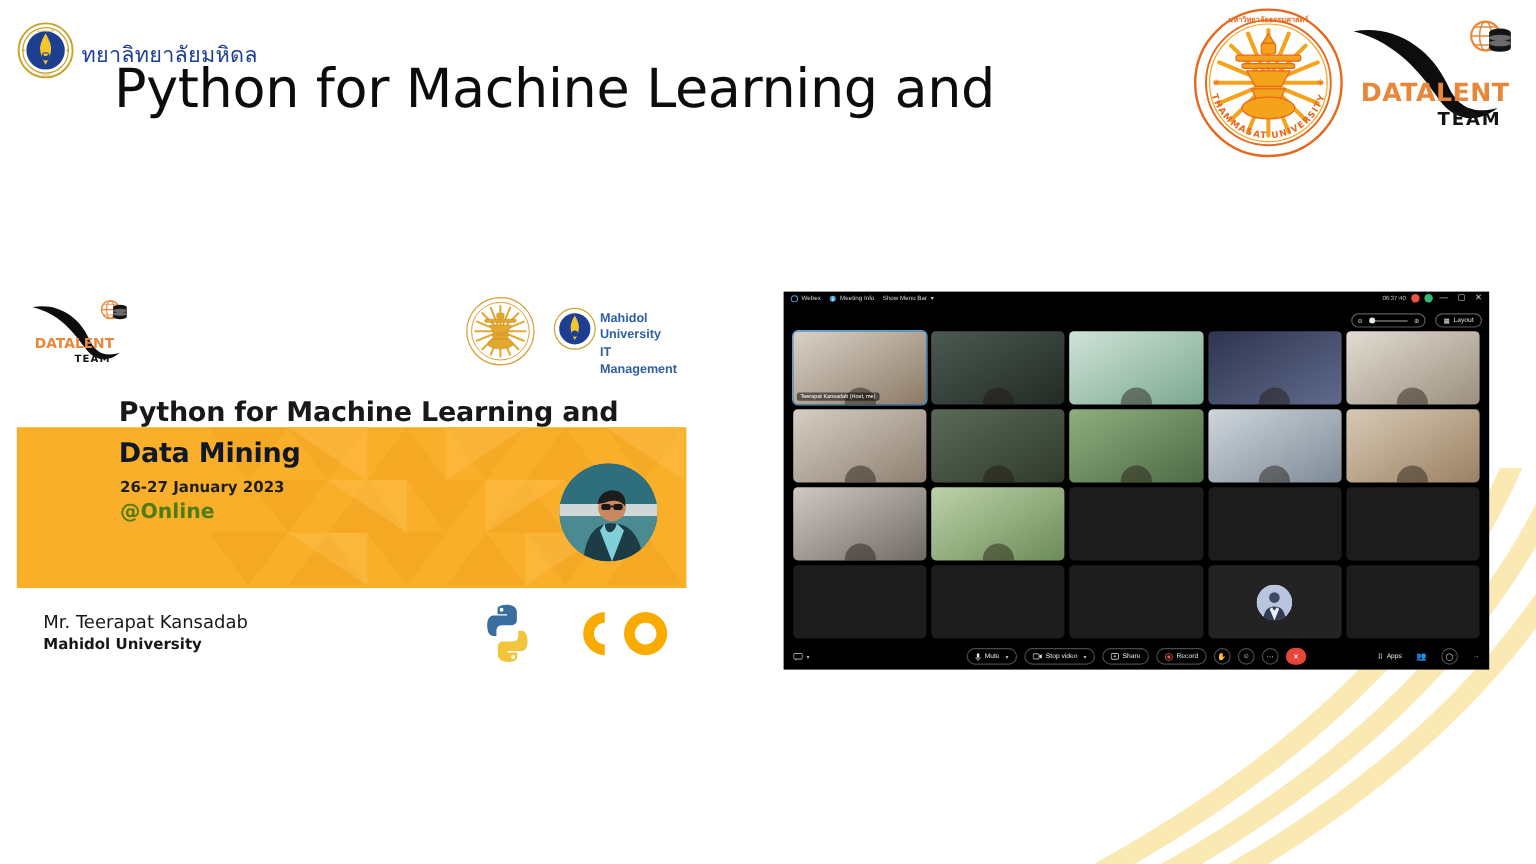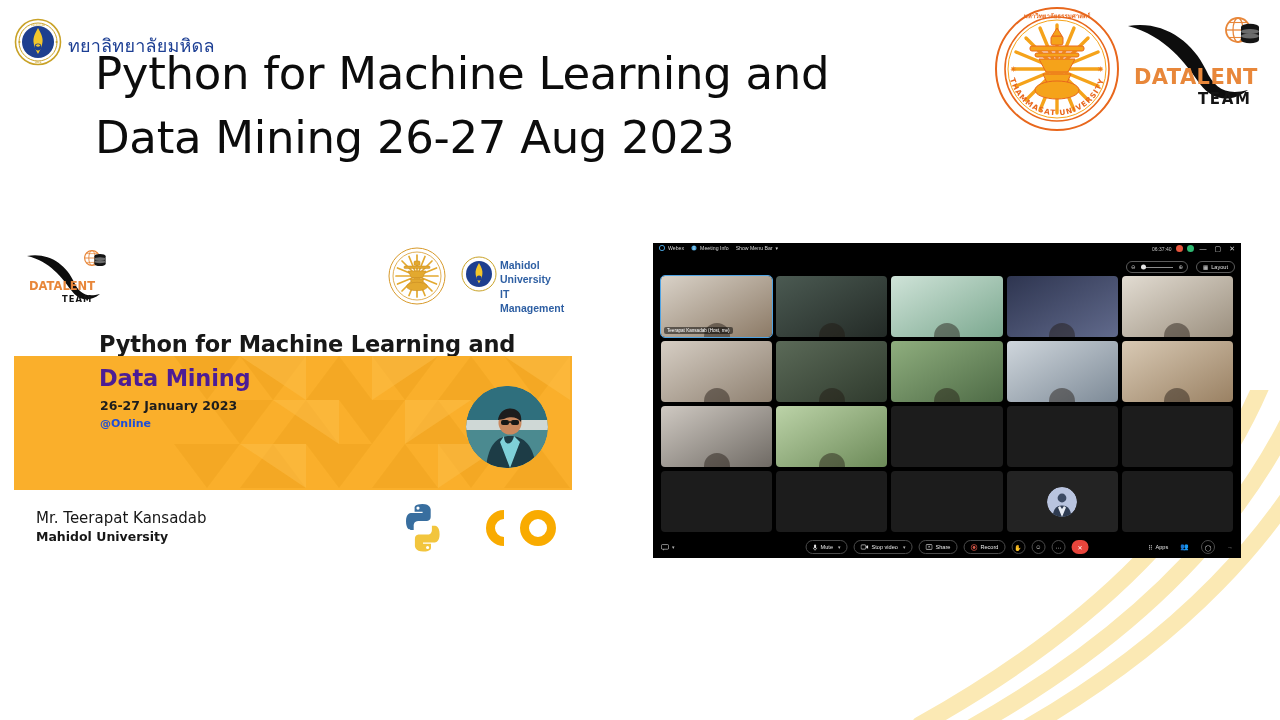--- a/index.html
+++ b/index.html
@@ -34,25 +34,25 @@
   .slide-mu-logo{ position:absolute; left:447px; top:13px; width:36px; height:36px; }
   .slide-mu-text{ position:absolute; left:486px; top:15px; font-size:10.5px; line-height:1.38;
                   color:#2e5fa3; font-weight:600; font-family:"Liberation Sans",sans-serif;}
 
   .slide-h1{ position:absolute; left:85px; top:88px; font-size:22.5px; font-weight:bold;
              color:#181818; font-family:"DejaVu Sans", sans-serif; letter-spacing:-.2px;}
   .orange-band{ position:absolute; left:0px; top:113px; width:558px; height:134px;
                 background:#faaf2b; overflow:hidden; }
   .tri-layer{ position:absolute; inset:0; }
   .slide-h2{ position:absolute; left:85px; top:122px; font-size:22.5px; font-weight:bold;
-             color:#4c1d95; font-family:"DejaVu Sans", sans-serif; letter-spacing:-.2px; z-index:3;}
+             color:#0f172a; font-family:"DejaVu Sans", sans-serif; letter-spacing:-.2px; z-index:3;}
   .slide-date{ position:absolute; left:86px; top:155px; font-size:12.5px; font-weight:bold;
                color:#1d1d1d; z-index:3; font-family:"DejaVu Sans", sans-serif;}
-  .slide-online{ position:absolute; left:86px; top:174px; font-size:11px; font-weight:bold;
-                 color:#1d4ed8; z-index:3; font-family:"DejaVu Sans", sans-serif;text-align:center;}
+  .slide-online{ position:absolute; left:86px; top:174px; font-size:17px; font-weight:bold;
+                 color:#4d7c0f; z-index:3; font-family:"DejaVu Sans", sans-serif;text-align:center;}
   .speaker-photo{ position:absolute; left:452px; top:143px; width:82px; height:82px;
                   border-radius:50%; overflow:hidden; z-index:4; }
 
   .slide-name{ position:absolute; left:22px; top:266px; font-size:15px; color:#171717;
                font-family:"DejaVu Sans", sans-serif;}
   .slide-univ{ position:absolute; left:22px; top:286px; font-size:12.5px; color:#171717;
                font-weight:bold; font-family:"DejaVu Sans", sans-serif;}
   .py-logo{ position:absolute; left:395px; top:500px; width:56px; height:56px; z-index:3;}
   .colab-logo{ position:absolute; left:480px; top:502px; width:82px; height:52px; z-index:3;}
 
@@ -132,21 +132,20 @@
     <g fill="#c9a227">
         <circle cx="5.5" cy="24" r="1"></circle>
         <circle cx="42.5" cy="24" r="1"></circle>
       </g>
   </svg>
 </div>
 <div class="mahidol-word">ทยาลิทยาลัยมหิดล</div>
 
 <div class="main-title">
   <div>Python for Machine Learning and</div>
-  <div>Data Mining 26-27 Aug 2023</div>
 </div>
 
 <div class="tu-seal">
   <svg viewBox="0 0 126 126" width="126" height="126">
     <circle cx="63" cy="63" r="61" fill="#fff" stroke="#e8671c" stroke-width="2"></circle>
     <circle cx="63" cy="63" r="52" fill="none" stroke="#e8671c" stroke-width="1.6"></circle>
     <circle cx="63" cy="63" r="49" fill="none" stroke="#f5a31a" stroke-width="1"></circle>
     <g stroke="#f5a31a" stroke-width="3.4" stroke-linecap="round">
       <g transform="translate(63,63)">
         <line x1="-44" y1="0" x2="44" y2="0"></line>

